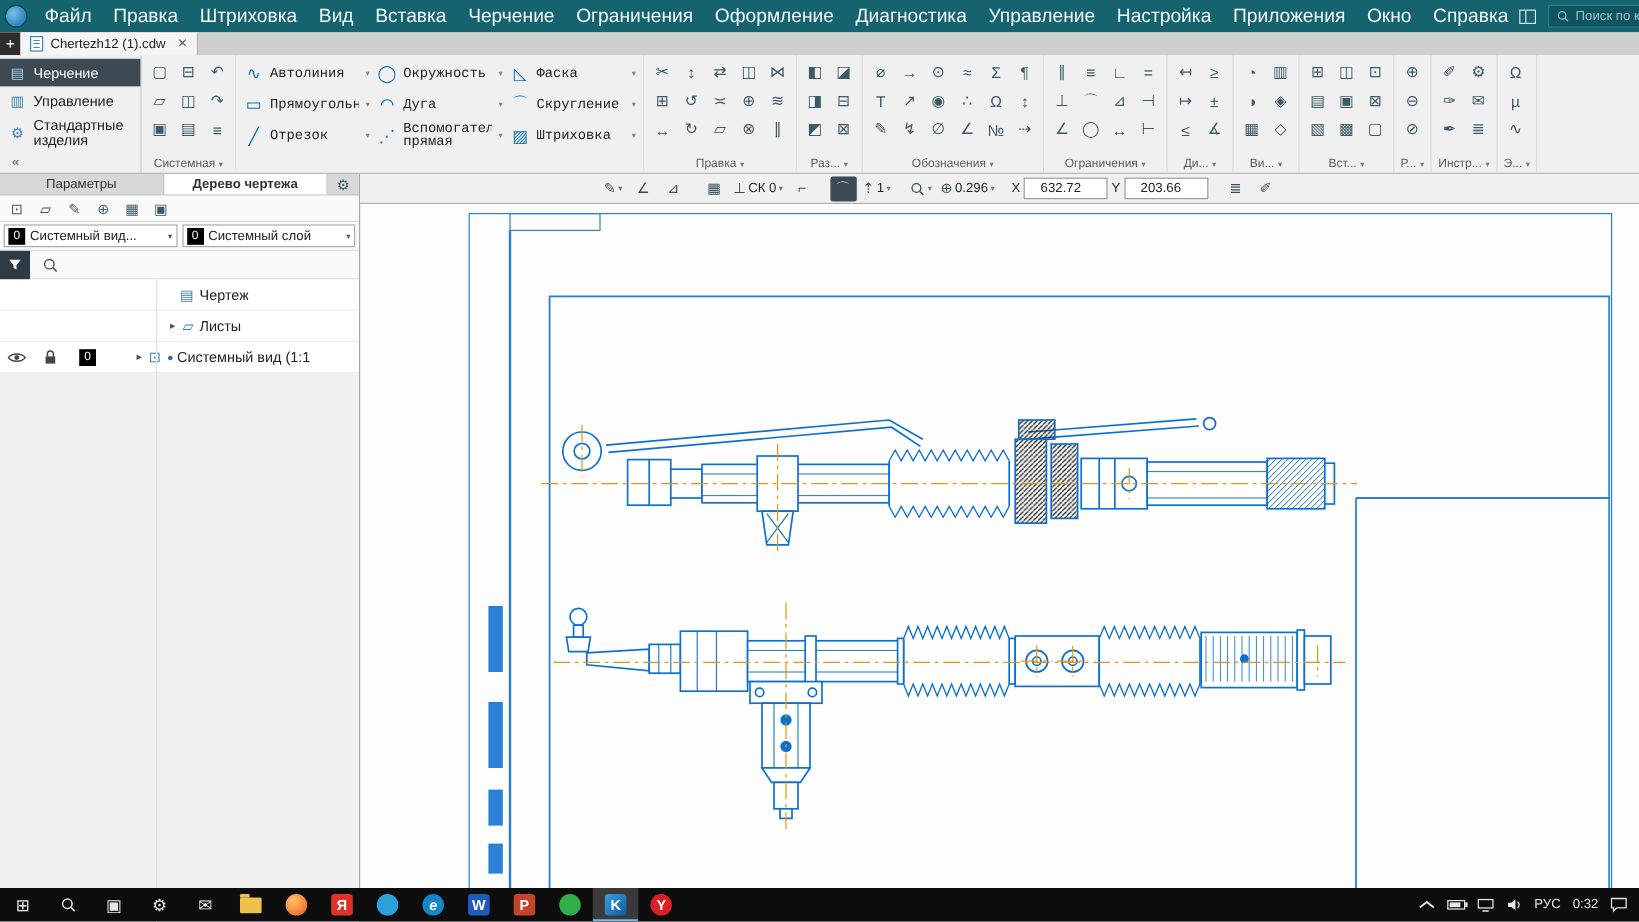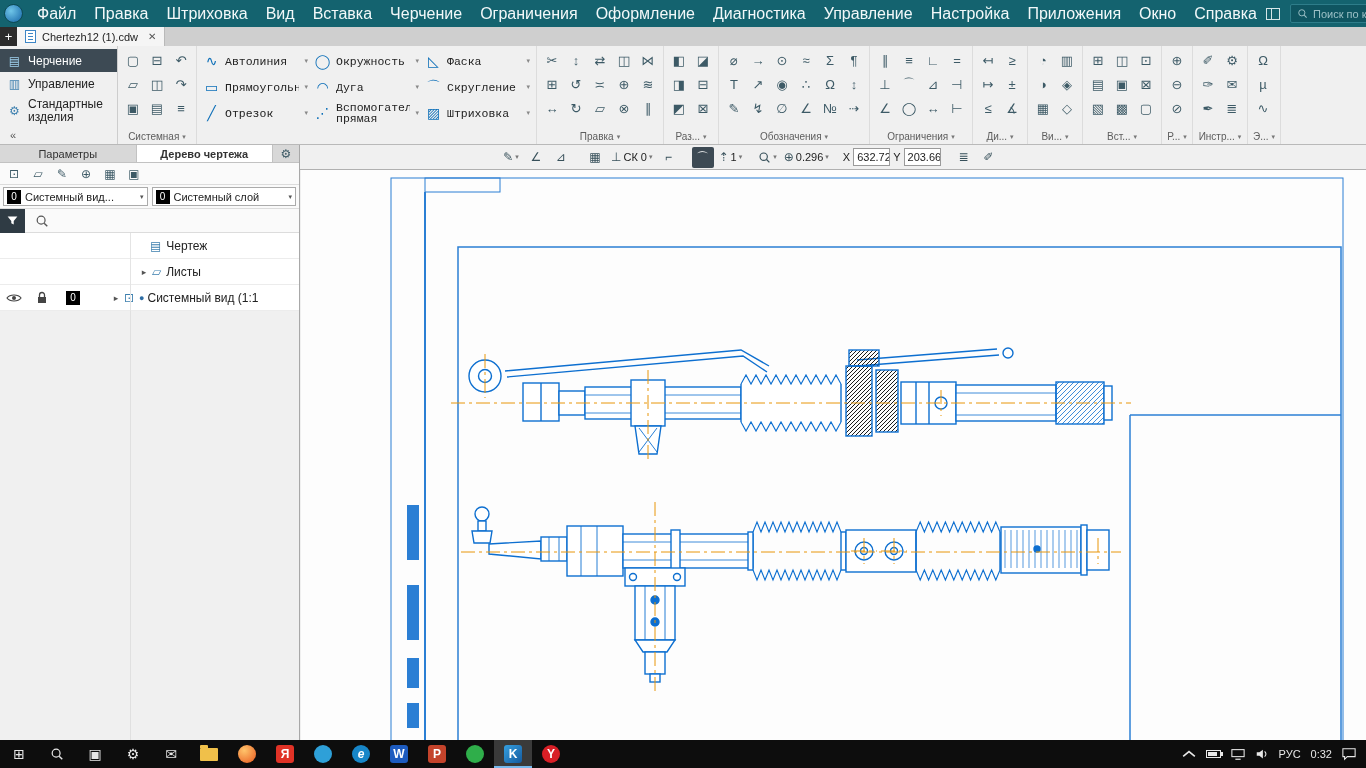--- a/index.html
+++ b/index.html
@@ -52,21 +52,21 @@
   .gico { width:17px; text-align:center; font-size:14px; color:#0d6fb8; flex:none; }
   .glbl { white-space:normal; line-height:11px; font-size:11.5px; overflow:hidden; max-height:24px;font-family:Liberation Mono, monospace; }
   .geobtn::after { content:"▾"; font-size:7px; color:#888; margin-left:auto; }
 
   
   .quickbar { position:absolute; top:145px; left:300px; right:0; height:25px; background:#f0f0f0; border-bottom:1px solid #b0b0b0; display:flex; align-items:center; gap:3px; padding-left:200px; }
   .qitem { height:21px; min-width:22px; padding:0 2px; display:flex; align-items:center; justify-content:center; gap:2px; font-size:12px; color:#37505a; }
   .qitem .car { font-size:7px; color:#777; }
   .qitem.pressed { background:#3d4a54; color:#fff; border-radius:2px; }
   .qlabel { font-size:11px; color:#222; }
-  .qfield { border:1px solid #9a9a9a; background:#fff; width:37px; height:18px; font-size:11px; display:flex; align-items:center; padding:0 3px; color:#222; overflow:hidden; }
+  .qfield { border:1px solid #9a9a9a; background:#fff; width:70px; height:18px; font-size:11px; display:flex; align-items:center; padding:0 13px; color:#222; overflow:hidden; }
   .qsep { width:6px; }
   .qitem svg { width:13px; height:13px; }
 
   
   .panel { position:absolute; top:145px; left:0; width:300px; bottom:28px; background:#f0f0f0; border-right:1px solid #a8a8a8; }
   .p-tabs { height:18px; display:flex; background:#d8d8d8; border-bottom:1px solid #c2c2c2; }
   .p-tab { flex:1; font-size:11px; color:#333; display:flex; align-items:center; justify-content:center; border-right:1px solid #c2c2c2; }
   .p-tab.active { background:#fff; font-weight:bold; }
   .p-gear { width:26px; display:flex; align-items:center; justify-content:center; font-size:12px; color:#3d5a66; }
   .p-icons { height:22px; display:flex; align-items:center; gap:2px; background:#fafafa; border-bottom:1px solid #dcdcdc; padding-left:3px; }

